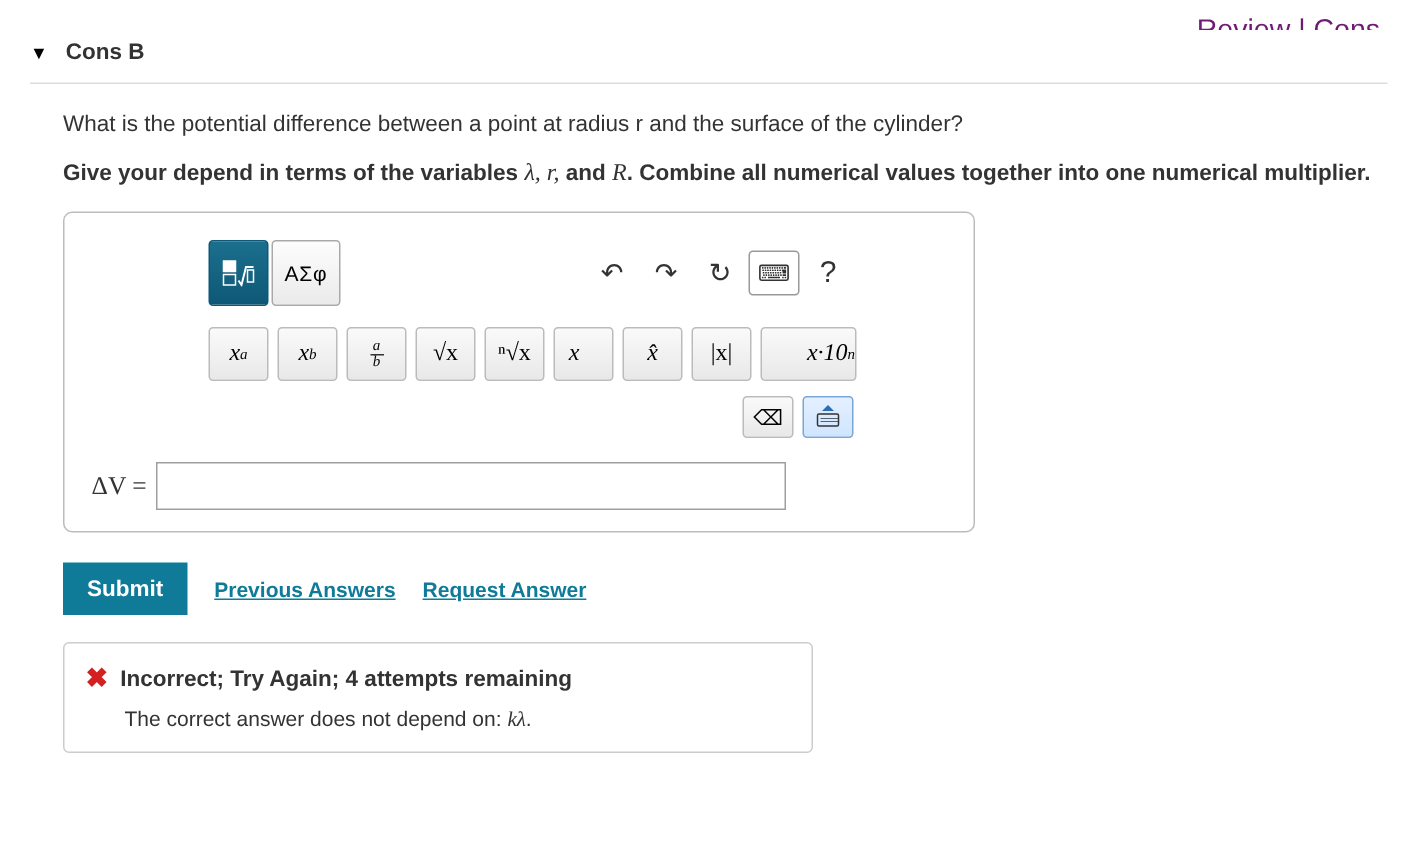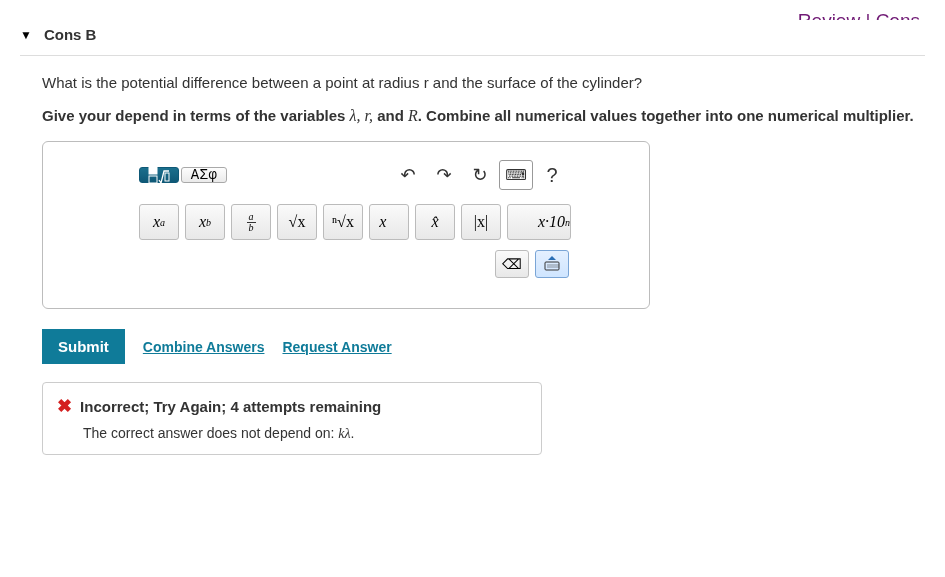--- a/index.html
+++ b/index.html
@@ -43,26 +43,26 @@
     width: 608px;
   }
   .toolbar-row1 {
     display: flex;
     align-items: center;
     gap: 2px;
     margin-left: 78px;
     margin-bottom: 14px;
   }
   .mode-btn {
-    width: 40px; height: 16px;
+    width: 40px; height: 44px;
     border: 1px solid #a9a9a9;
     background: linear-gradient(#fdfdfd,#eaeaea);
     border-radius: 3px;
     display:flex;align-items:center;justify-content:center;
-    font-family: Liberation Mono, monospace;
+    font-family: Liberation Sans, sans-serif;
     font-size: 15px;
     cursor: pointer;
   }
   .mode-btn.active {
     background: linear-gradient(#1b6f8d,#0e5876);
     color: #fff;
     border-color: #0e5876;
   }
   .mode-btn.greek {
     font-size: 14px;
@@ -244,25 +244,29 @@
         <svg width="18" height="16" viewBox="0 0 18 16">
             <path d="M9 1 L13 5 L5 5 Z" fill="#2a6fb5"></path>
             <rect x="2" y="7" width="14" height="8" rx="1" fill="none" stroke="#333" stroke-width="1"></rect>
             <line x1="4" y1="10" x2="16" y2="10" stroke="#333" stroke-width="0.5"></line>
             <line x1="4" y1="12" x2="16" y2="12" stroke="#333" stroke-width="0.5"></line>
           </svg>
       </span>
     </button>
   </div>
 
+  <div class="input-row">
+    <span class="dv-label">ΔV =</span>
+    <input class="answer-input" type="text" value="" style="">
+  </div>
 </div>
 
 <div class="actions">
   <button class="submit-btn">Submit</button>
-  <button class="link-btn">Combine Answers</button>
+  <button class="link-btn">Previous Answers</button>
   <button class="link-btn">Request Answer</button>
 </div>
 
 <div class="feedback">
   <div class="line1">
     <span class="x">✖</span>
     <span>Incorrect; Try Again; 4 attempts remaining</span>
   </div>
   <div class="line2">
     <span>The correct answer does not depend on: </span><span class="kv">kλ</span><span>.</span>

